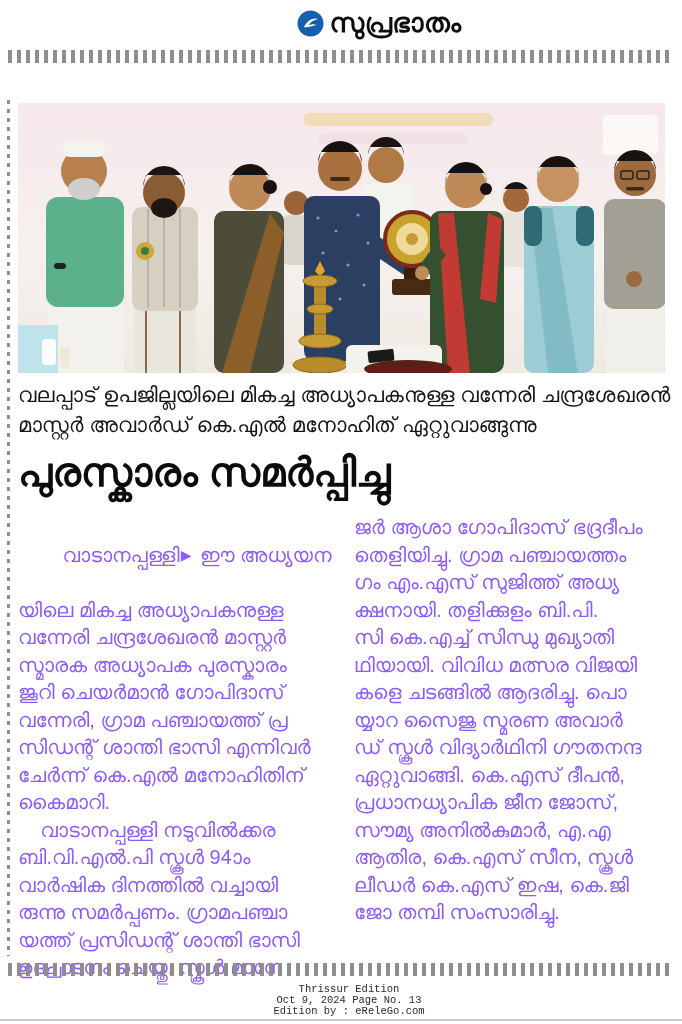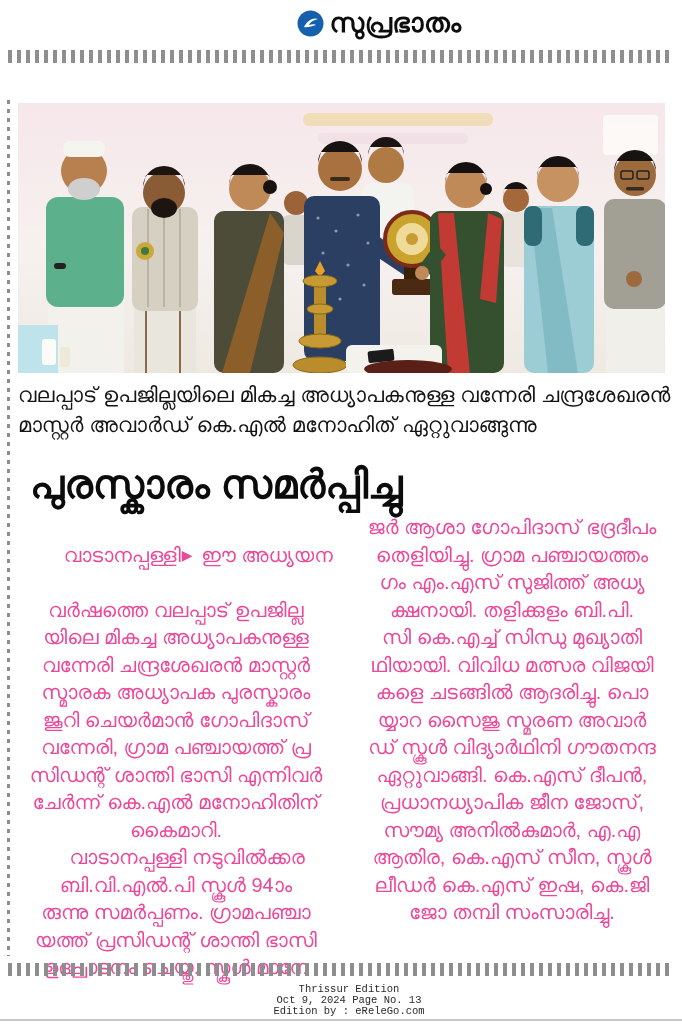--- a/index.html
+++ b/index.html
@@ -20,25 +20,25 @@
   .rule-v{position:absolute;left:7px;top:100px;width:3px;height:856px;
     background-image:repeating-linear-gradient(180deg,#8e8e8e 0 4px,rgba(0,0,0,0) 4px 9px);}
   
   .photo{position:absolute;left:18px;top:103px;width:647px;height:270px;margin:0;padding:0;background:#f5eff0;}
   .photo svg{display:block;}
   
   .caption{position:absolute;left:18px;top:380px;width:652px;
     font-weight:400;font-size:21px;line-height:30px;color:#141414;}
   .caption .tline{white-space:pre;}
   
-  .headline{position:absolute;left:18px;top:446px;margin:12px;width:652px;
+  .headline{position:absolute;left:18px;top:446px;margin:0;width:652px;
     font-size:40px;line-height:52px;font-weight:800;color:#0b0b0b;}
   
   .columns{position:absolute;left:18px;top:514px;width:652px;display:flex;gap:20px;}
-  .col{width:316px;font-size:20px;line-height:27.5px;color:#ec4899;text-align:center;}
+  .col{width:316px;font-size:20px;line-height:27.5px;color:#8b5cf6;}
   .tline{white-space:pre;}
   .dateline-place{font-weight:400;}
   .dateline-marker{font-size:14px;vertical-align:2px;padding:0 3px 0 1px;}
   
   .footer{position:absolute;top:984px;left:8px;width:100%;text-align:center;
     font-family:"Liberation Mono","DejaVu Sans Mono",monospace;
     font-size:10.5px;line-height:10.8px;color:#2a2a2a;}
   .bottom-bar{position:absolute;top:1019px;left:0;width:100%;height:2px;background:#c9c9c9;}
 </style>
 </head>
@@ -207,31 +207,31 @@
     </figcaption>
 
   <h1 class="headline">പുരസ്കാരം സമർപ്പിച്ചു</h1>
 
   <div class="columns">
     <div class="col">
       <div class="tline">
         <span class="dateline-place">വാടാനപ്പള്ളി</span><span class="dateline-marker">▶</span><span> ഈ അധ്യയന</span>
       </div>
       <div>
-          <div class="tline">വർഷത്തെ വലപ്പാട് ഉപജില്ല</div>
           <div class="tline">യിലെ മികച്ച അധ്യാപകനുള്ള</div>
           <div class="tline">വന്നേരി ചന്ദ്രശേഖരൻ മാസ്റ്റർ</div>
           <div class="tline">സ്മാരക അധ്യാപക പുരസ്കാരം</div>
           <div class="tline">ജൂറി ചെയർമാൻ ഗോപിദാസ്</div>
           <div class="tline">വന്നേരി, ഗ്രാമ പഞ്ചായത്ത് പ്ര</div>
           <div class="tline">സിഡന്റ് ശാന്തി ഭാസി എന്നിവർ</div>
           <div class="tline">ചേർന്ന് കെ.എൽ മനോഹിതിന്</div>
           <div class="tline">കൈമാറി.</div>
           <div class="tline">    വാടാനപ്പള്ളി നടുവിൽക്കര</div>
           <div class="tline">ബി.വി.എൽ.പി സ്കൂൾ 94ാം</div>
+          <div class="tline">വാർഷിക ദിനത്തിൽ വച്ചായി</div>
           <div class="tline">രുന്നു സമർപ്പണം. ഗ്രാമപഞ്ചാ</div>
           <div class="tline">യത്ത് പ്രസിഡന്റ് ശാന്തി ഭാസി</div>
           <div class="tline">ഉദ്ഘാടനം ചെയ്തു. സ്കൂൾ മാനേ</div>
         </div>
     </div>
     <div class="col">
       <div>
           <div class="tline">ജർ ആശാ ഗോപിദാസ് ഭദ്രദീപം</div>
           <div class="tline">തെളിയിച്ചു. ഗ്രാമ പഞ്ചായത്തം</div>
           <div class="tline">ഗം എം.എസ് സുജിത്ത് അധ്യ</div>

